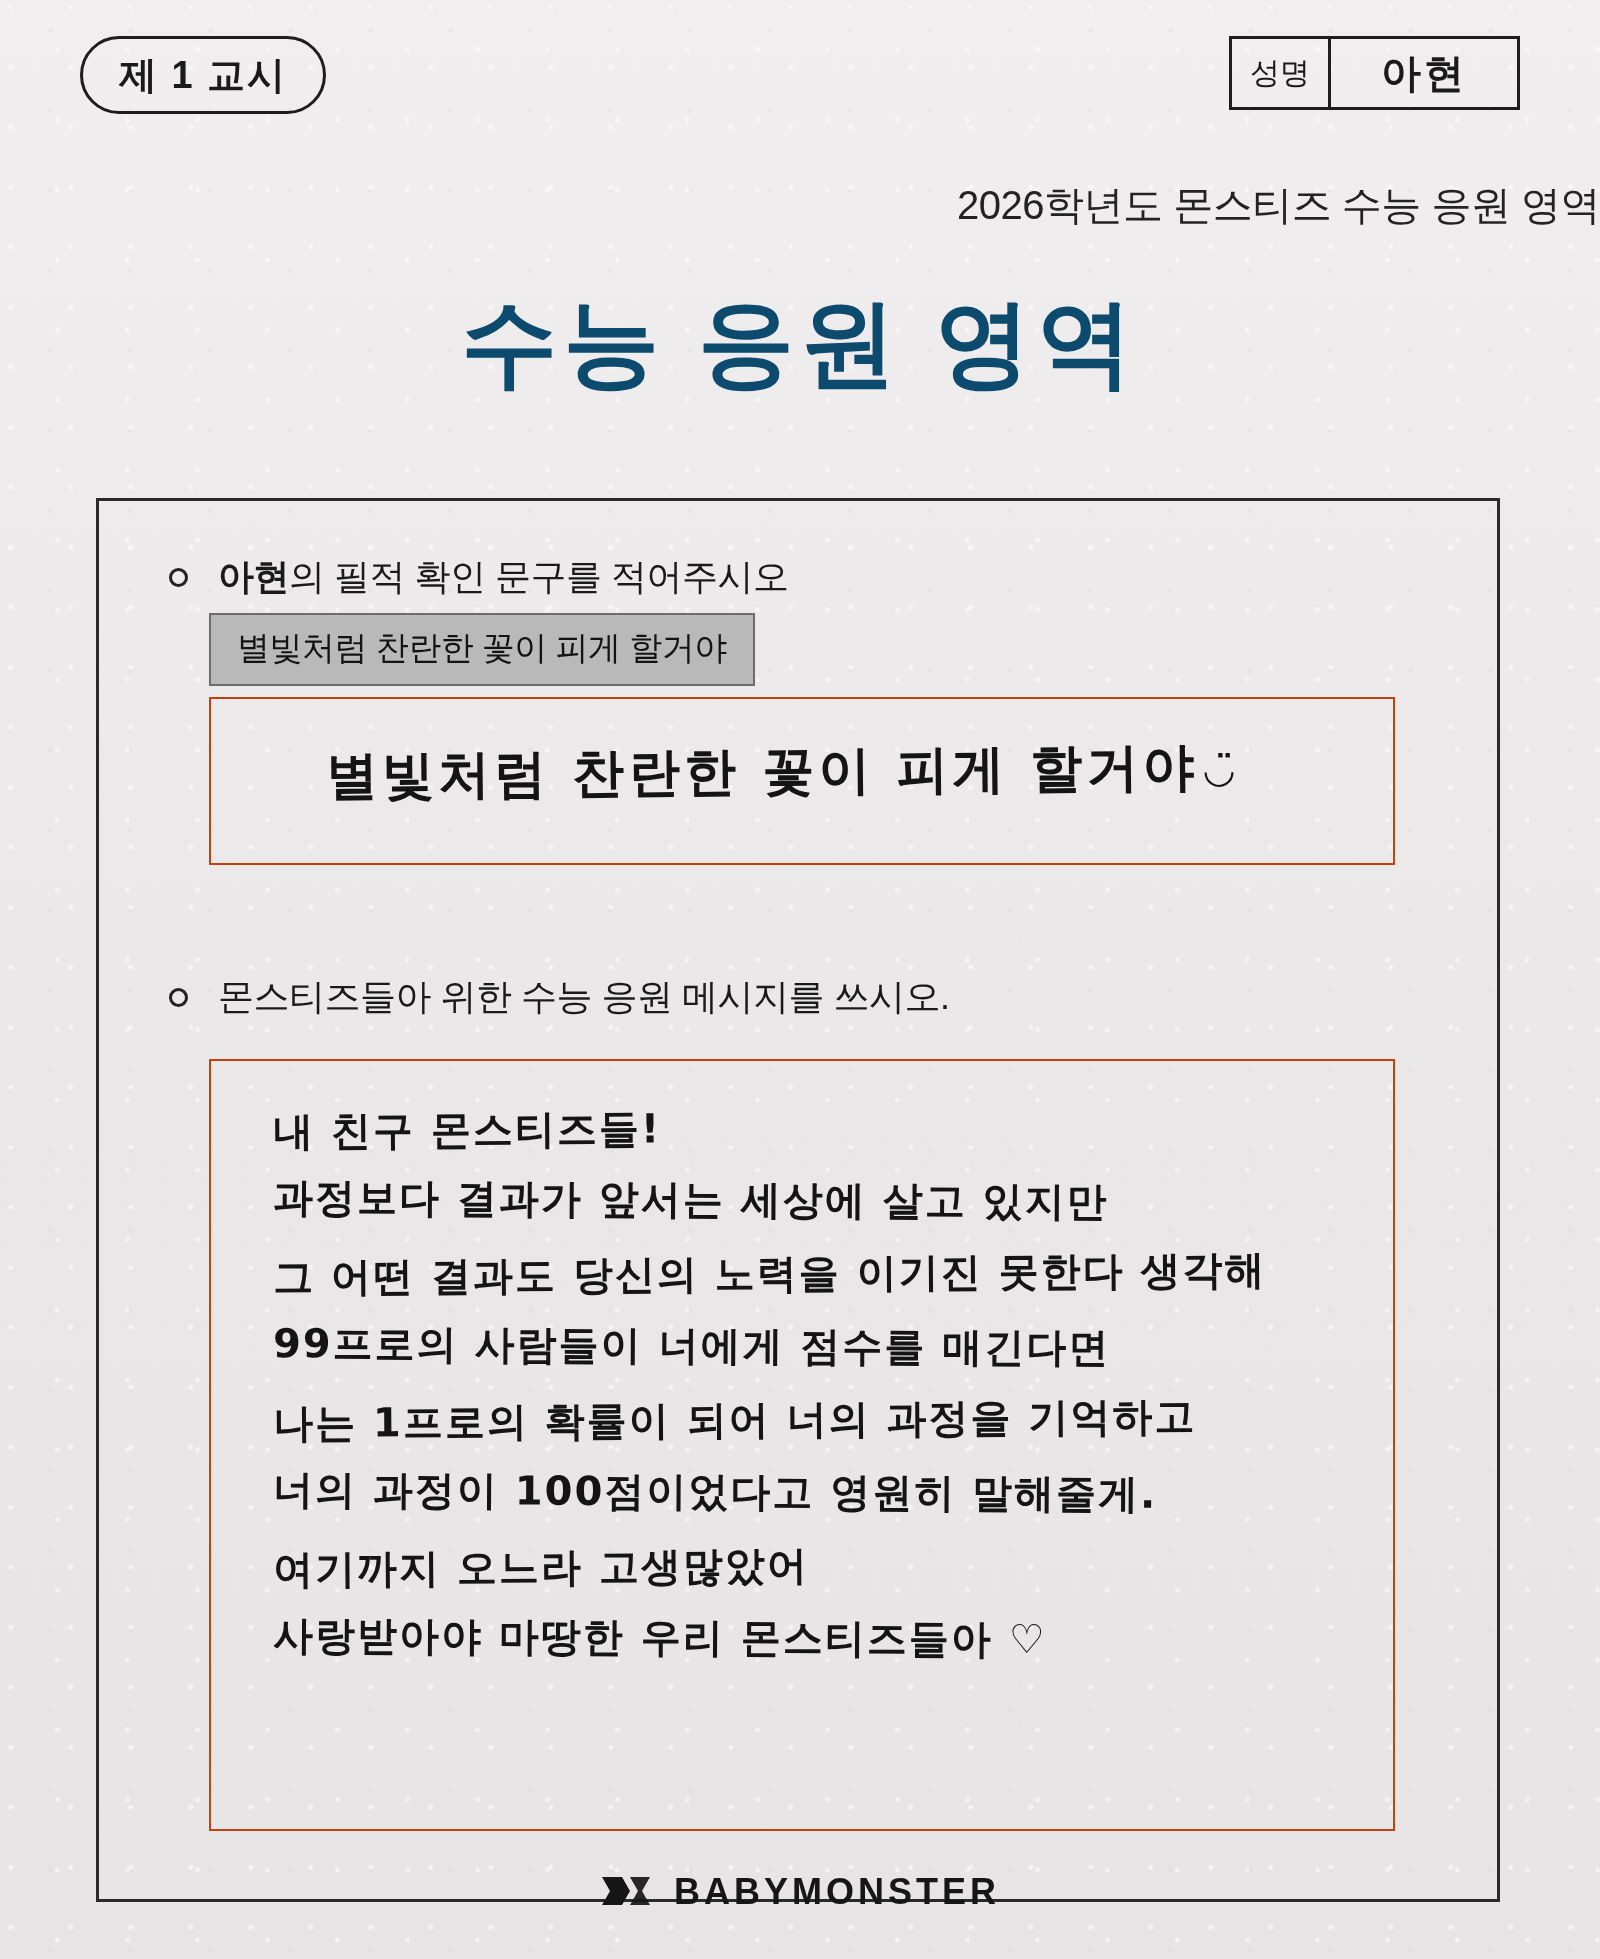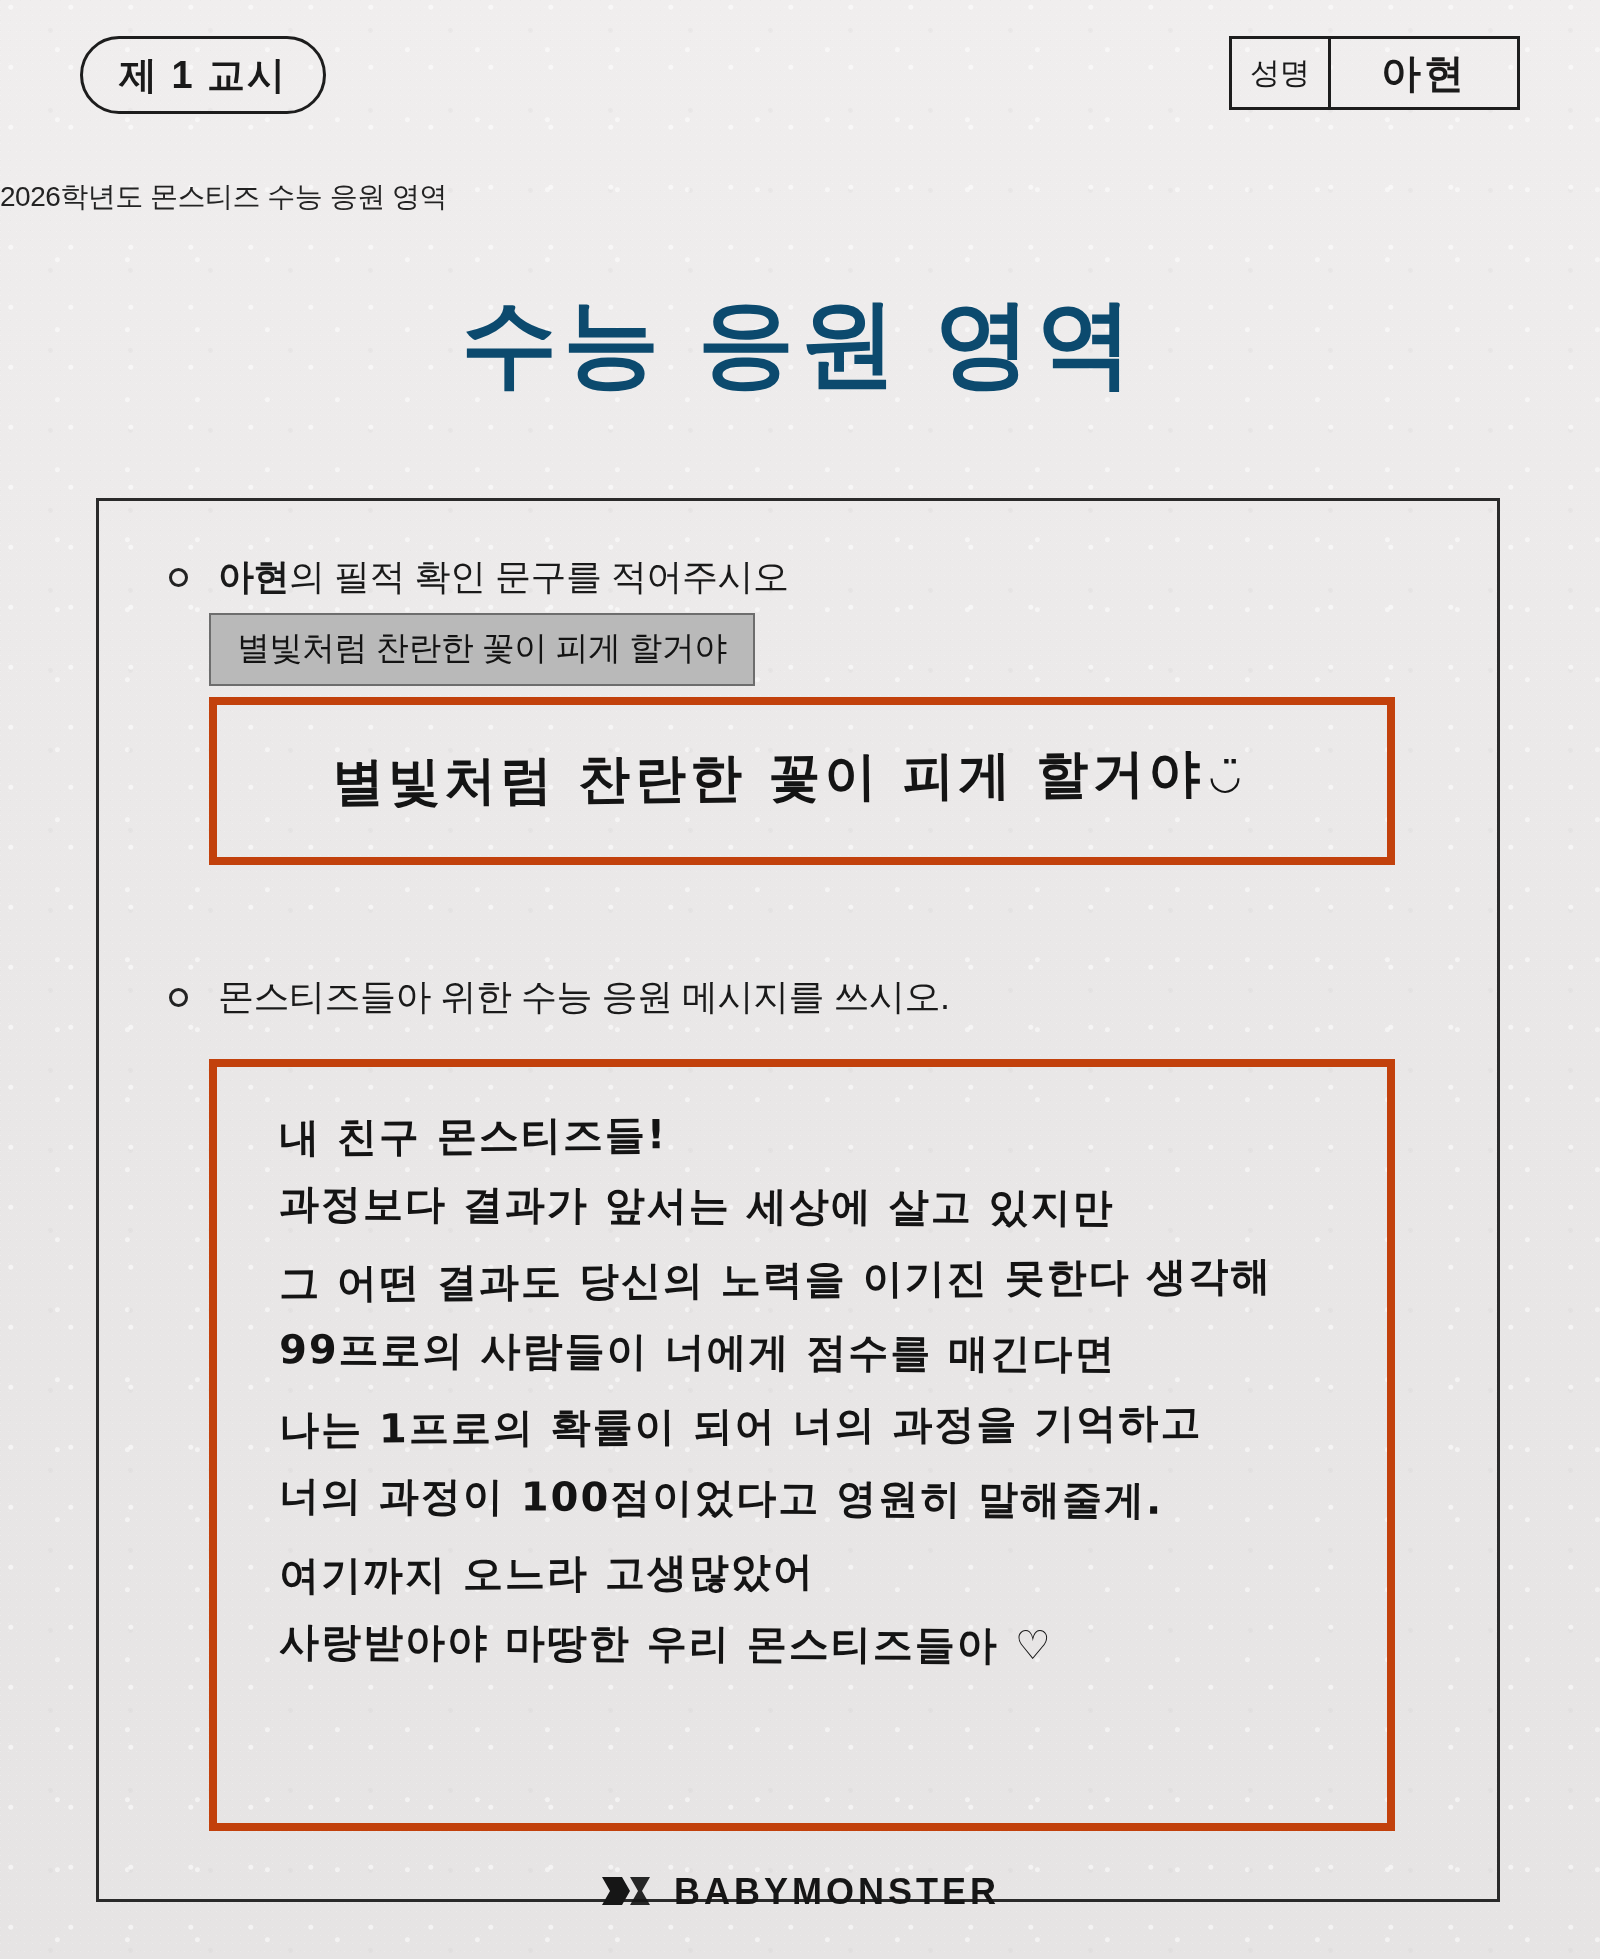--- a/index.html
+++ b/index.html
@@ -76,22 +76,22 @@
     font-weight: 700;
     letter-spacing: 3px;
   }
 
   
   .subtitle {
     position: absolute;
     top: 178px;
     left: 0;
     width: 100%;
-    text-align: left;
-    font-size: 28px;
+    text-align: right;
+    font-size: 40px;
     font-weight: 400;
     letter-spacing: -0.5px;
     color: #232323;
   }
   .maintitle {
     position: absolute;
     top: 280px;
     left: 0;
     width: 100%;
     text-align: center;
@@ -140,21 +140,21 @@
     border: 2px solid #6d6d6d;
     padding: 11px 26px 13px 26px;
     font-size: 33px;
     font-weight: 500;
     letter-spacing: -0.5px;
     color: #131313;
   }
 
   .answer-box {
     position: absolute;
-    border: 8px solid #c2410c;
+    border: 2px solid #c2410c;
     box-sizing: border-box;
   }
   .answer-box.one {
     left: 110px;
     top: 196px;
     width: 1186px;
     height: 168px;
   }
   .answer-box.two {
     left: 110px;

